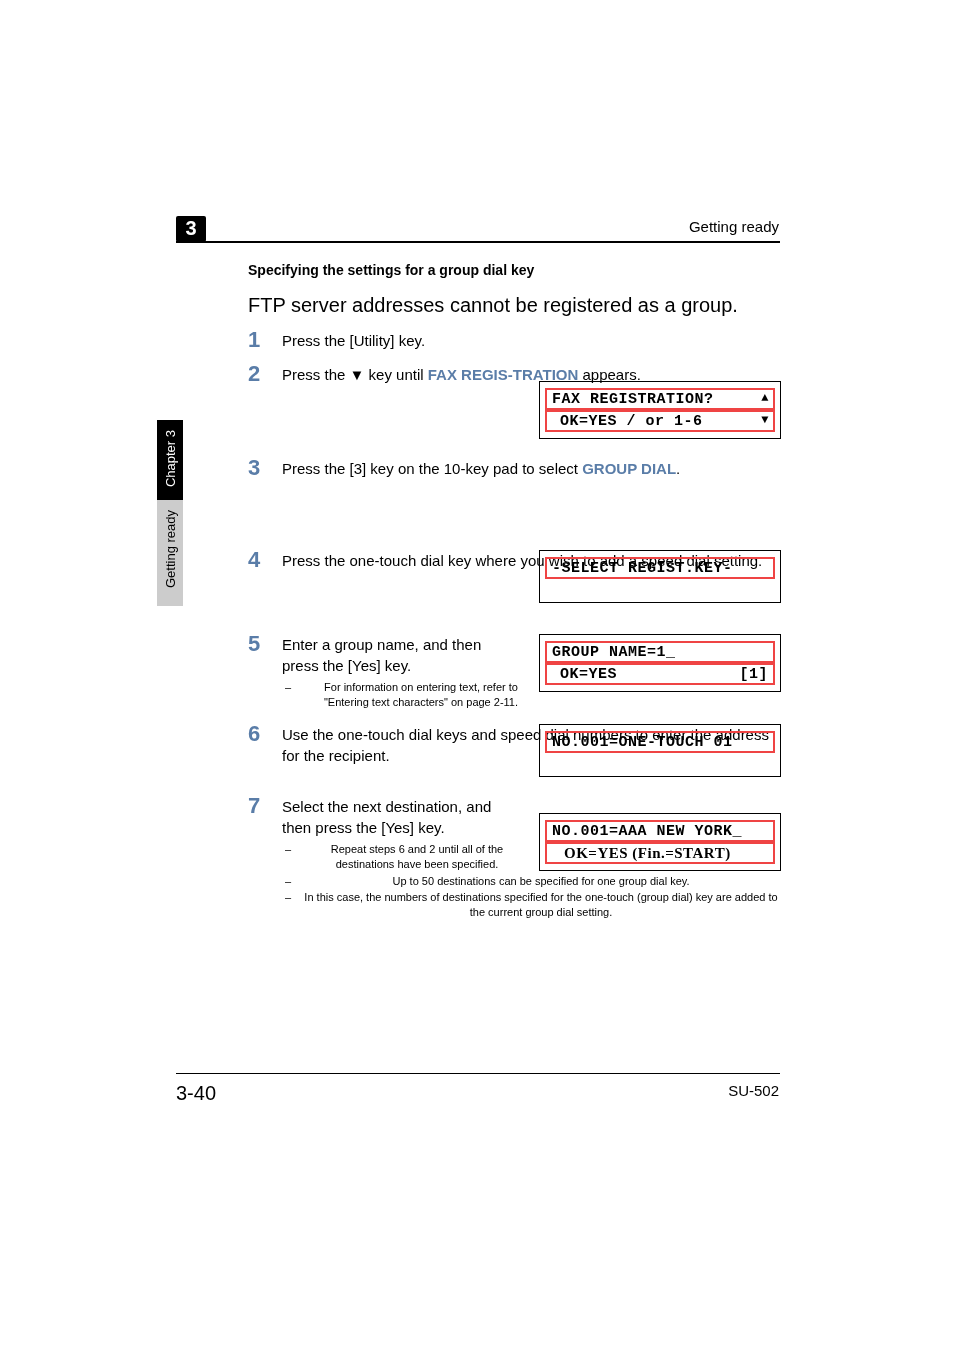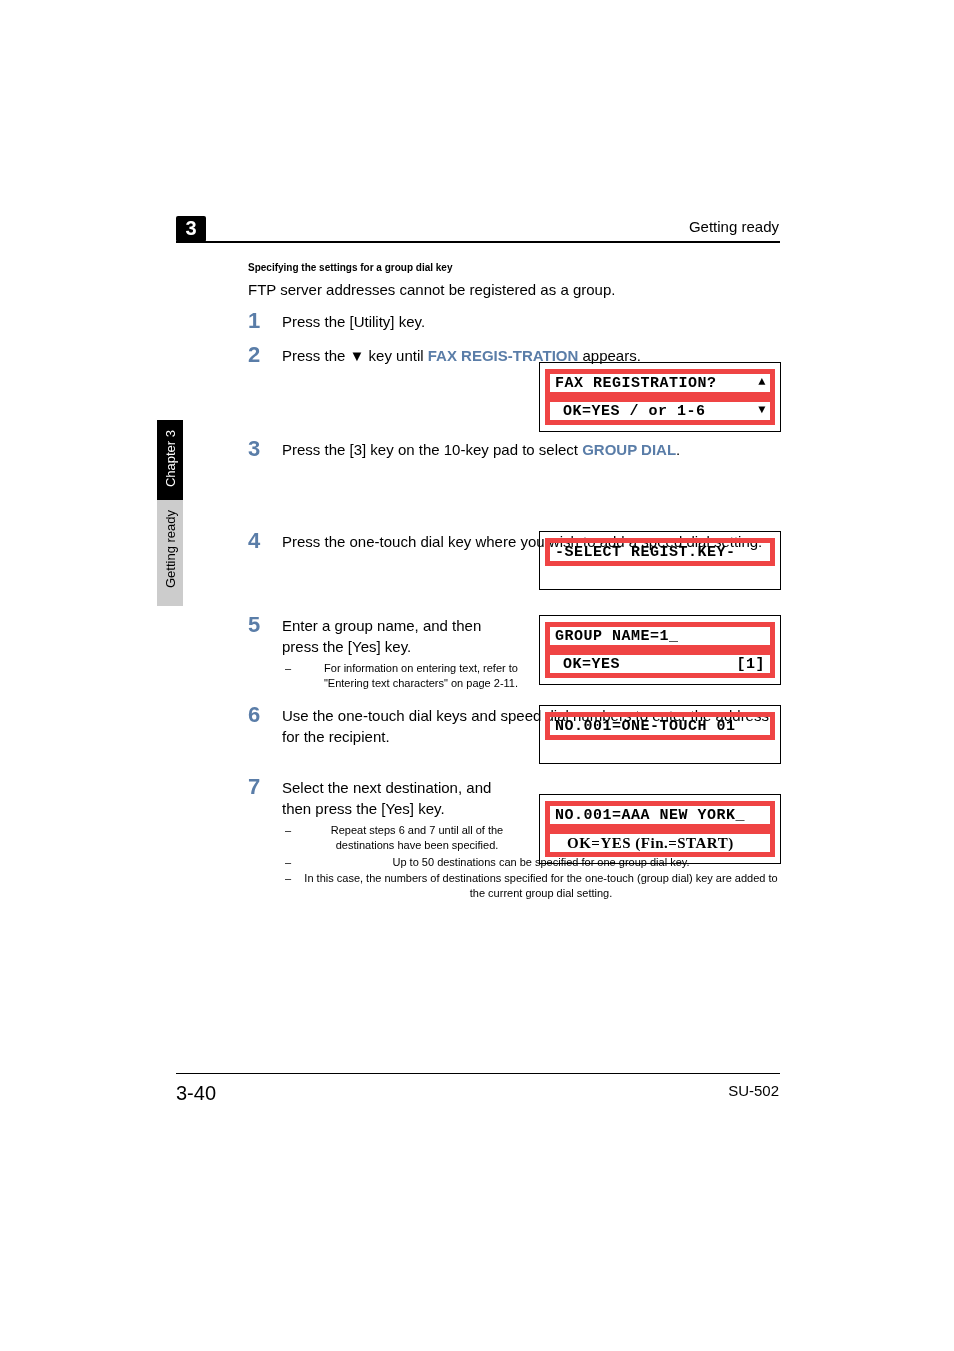--- a/index.html
+++ b/index.html
@@ -85,26 +85,26 @@
     left: 6px;
     top: 10px;
   }
   .content {
     position: absolute;
     top: 256px;
     left: 248px;
     width: 532px;
   }
   .section-title {
-    font-size: 10px;
-    font-weight: bold;
-    margin: 6px 0 8px 0;
+    font-size: 14px;
+    font-weight: bold;
+    margin: 6px 0 16px 0;
   }
   .intro-text {
-    font-size: 15px;
+    font-size: 20px;
     margin: 0 0 14px 0;
   }
   .step {
     display: flex;
     margin-bottom: 14px;
     align-items: flex-start;
     position: relative;
   }
   .step-num {
     color: #5a7da8;
@@ -129,21 +129,21 @@
     position: absolute;
     right: -1px;
     width: 242px;
     border: 1px solid #000;
     padding: 6px 5px;
     box-sizing: border-box;
     font-family: "Courier New", monospace;
     font-size: 15px;
   }
   .lcd .inner {
-    border: 5px solid #ef4444;
+    border: 2px solid #ef4444;
     padding: 1px 5px 0 5px;
     height: 17px;
     line-height: 17px;
     letter-spacing: 0.5px;
     font-weight: 600;
     position: relative;
     white-space: nowrap;
   }
   .lcd .arrowup { position:absolute; right:4px; top:0; font-size:12px; }
   .lcd .arrowdown { position:absolute; right:4px; top:0; font-size:12px; }
@@ -264,21 +264,21 @@
         <div class="inner">NO.001=ONE-TOUCH 01</div>
         <div style="height:17px;"></div>
       </div>
     </div>
 
     <div class="step" style="margin-top:4px;">
       <div class="step-num">7</div>
       <div class="step-body">
         <div class="narrow">Select the next destination, and then press the [Yes] key.</div>
         <ul class="sub-bullets">
-          <li style="width:230px;">Repeat steps 6 and 7 until all of the destinations have been specified.</li>
+          <li style="width:230px;">Repeat steps 6 and 2 until all of the destinations have been specified.</li>
           <li>Up to 50 destinations can be specified for one group dial key.</li>
           <li>In this case, the numbers of destinations specified for the one-touch (group dial) key are added to the current group dial setting.</li>
         </ul>
       </div>
       <div class="lcd dbl" style="top:16px;">
         <div class="inner">NO.001=AAA NEW YORK_</div>
         <div class="inner" style="padding-left:17px;font-family:Liberation Serif, serif;">OK=YES  (Fin.=START)</div>
       </div>
     </div>
 

